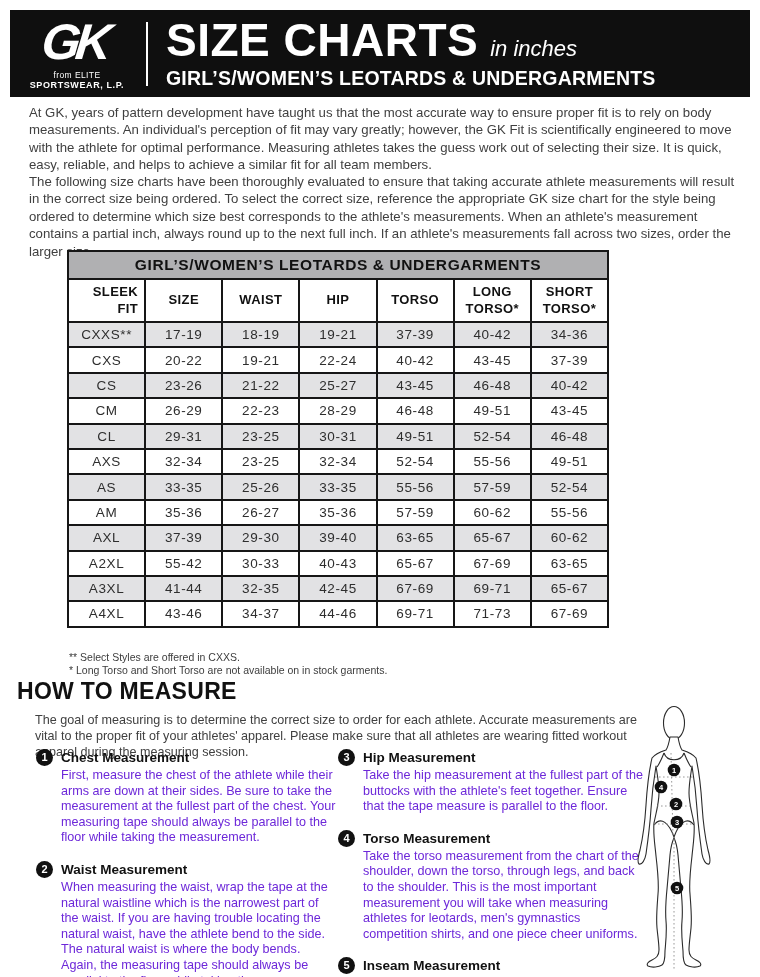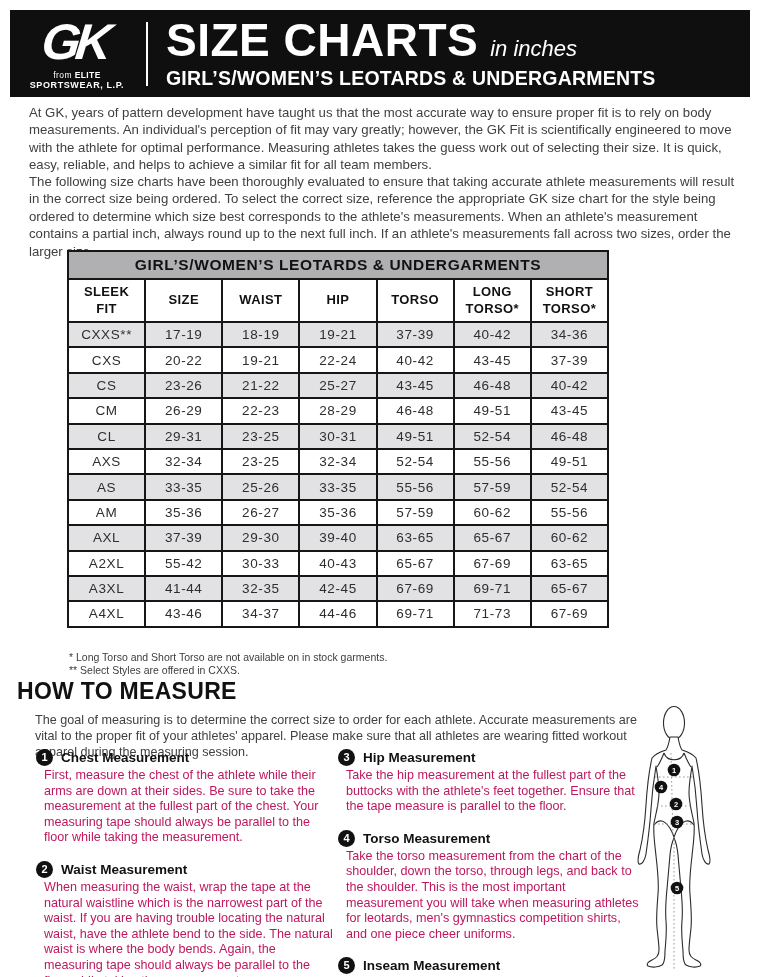--- a/index.html
+++ b/index.html
@@ -13,21 +13,21 @@
   .topbar {
     position:absolute; left:10px; top:10px; width:740px; height:87px;
     background:#0f0f0f; color:#ffffff; display:flex; align-items:center;
   }
   .logo { width:134px; display:flex; flex-direction:column; align-items:center; line-height:1; }
   .logo-gk {
     font-size:50px; font-weight:bold; font-style:italic; letter-spacing:-5px;
     transform:skewX(-6deg); margin-bottom:2px; padding-right:6px;
   }
   .logo-sub1 { font-size:8.5px; letter-spacing:.4px; margin-top:2px; }
-  .logo-sub1 b { font-weight:bold; }
+  .logo-sub1 b { font-weight:normal; }
   .logo-sub2 { font-size:9px; font-weight:bold; letter-spacing:.6px; margin-top:1px; }
   .bar-divider { width:2px; height:64px; background:#ffffff; margin:0 6px 0 2px; }
   .titles { padding-left:12px; }
   .title-row { display:flex; align-items:baseline; line-height:1; }
   .main-title { font-size:46px; font-weight:bold; letter-spacing:.5px; }
   .title-suffix { font-size:22px; font-style:italic; margin-left:12px; }
   .subtitle { font-size:19.5px; font-weight:bold; letter-spacing:.2px; margin-top:4px; }
 
   
   .intro { position:absolute; left:29px; width:714px; font-size:13.2px; line-height:17.4px; color:#404040; }
@@ -41,21 +41,21 @@
   }
   .size-table th, .size-table td { border:2px solid #161616; text-align:center; }
   .tbl-title {
     background:#b0b0b2; color:#111; font-size:15.5px; font-weight:bold;
     letter-spacing:.6px; height:28px;
   }
   .size-table thead tr.cols th {
     background:#ffffff; color:#111; font-size:13px; font-weight:bold;
     letter-spacing:.4px; height:43px; padding:2px 6px; line-height:1.25;
   }
-  .size-table thead tr.cols th:first-child { width:82px; }
+  .size-table thead tr.cols th:first-child { width:82px;text-align:right; }
   .size-table tbody td {
     height:25.4px; font-size:13.5px; letter-spacing:.6px; color:#2e2e2e; background:#ffffff;
   }
   .size-table tbody tr:nth-child(odd) td { background:#e2e2e4; }
 
   .footnotes { position:absolute; left:69px; top:651px; font-size:10.5px; line-height:13px; color:#3d3d3d; }
 
   
   .htm-title { position:absolute; left:17px; top:678px; font-size:23px; font-weight:bold; letter-spacing:.3px; color:#111; }
   .htm-intro { position:absolute; left:35px; top:712px; width:614px; font-size:12.6px; line-height:16.2px; color:#404040; }
@@ -63,21 +63,21 @@
   .steps-col { position:absolute; top:749px; }
   .steps-col.left  { left:36px;  width:302px; }
   .steps-col.right { left:338px; width:306px; }
   .step { margin-bottom:15px; }
   .step-head { display:flex; align-items:center; }
   .badge {
     width:17px; height:17px; border-radius:50%; background:#111; color:#fff;
     font-size:11px; font-weight:bold; text-align:center; line-height:17px; flex:0 0 17px;
   }
   .step-title { font-size:13.5px; font-weight:bold; color:#111; margin-left:8px; }
-  .step-body { margin-left:8px; margin-top:2px; font-size:12.6px; line-height:15.6px; color:#be185d; }
+  .step-body { margin-left:25px; margin-top:2px; font-size:12.6px; line-height:15.6px; color:#6d28d9; }
 
   
   .figure { position:absolute; left:633px; top:693px; }
   .figure .outline { fill:#ffffff; stroke:#2b2b2b; stroke-width:1.1; stroke-linejoin:round; }
   .figure .leo { fill:none; stroke:#2b2b2b; stroke-width:1.1; }
   .figure .dotted { fill:none; stroke:#8f8f8f; stroke-width:.9; stroke-dasharray:1.6 2.4; }
   .figure .marker { fill:#111; }
   .figure text { fill:#ffffff; font-family:"Liberation Sans",sans-serif; font-size:7.5px; font-weight:bold; text-anchor:middle; }
 </style>
 </head>
@@ -225,22 +225,22 @@
           <td>34-37</td>
           <td>44-46</td>
           <td>69-71</td>
           <td>71-73</td>
           <td>67-69</td>
         </tr>
       </tbody>
   </table>
 
   <div class="footnotes">
+    <div>** Select Styles are offered in CXXS.</div>
     <div>* Long Torso and Short Torso are not available on in stock garments.</div>
-    <div>** Select Styles are offered in CXXS.</div>
   </div>
 
   <h2 class="htm-title">HOW TO MEASURE</h2>
   <p class="htm-intro">The goal of measuring is to determine the correct size to order for each athlete.  Accurate measurements are vital to the proper fit of your athletes' apparel.  Please make sure that all athletes are wearing fitted workout apparel during the measuring session.</p>
 
   <div class="steps-col left">
     <div class="step">
       <div class="step-head">
         <span class="badge">1</span>
         <span class="step-title">Chest Measurement</span>

